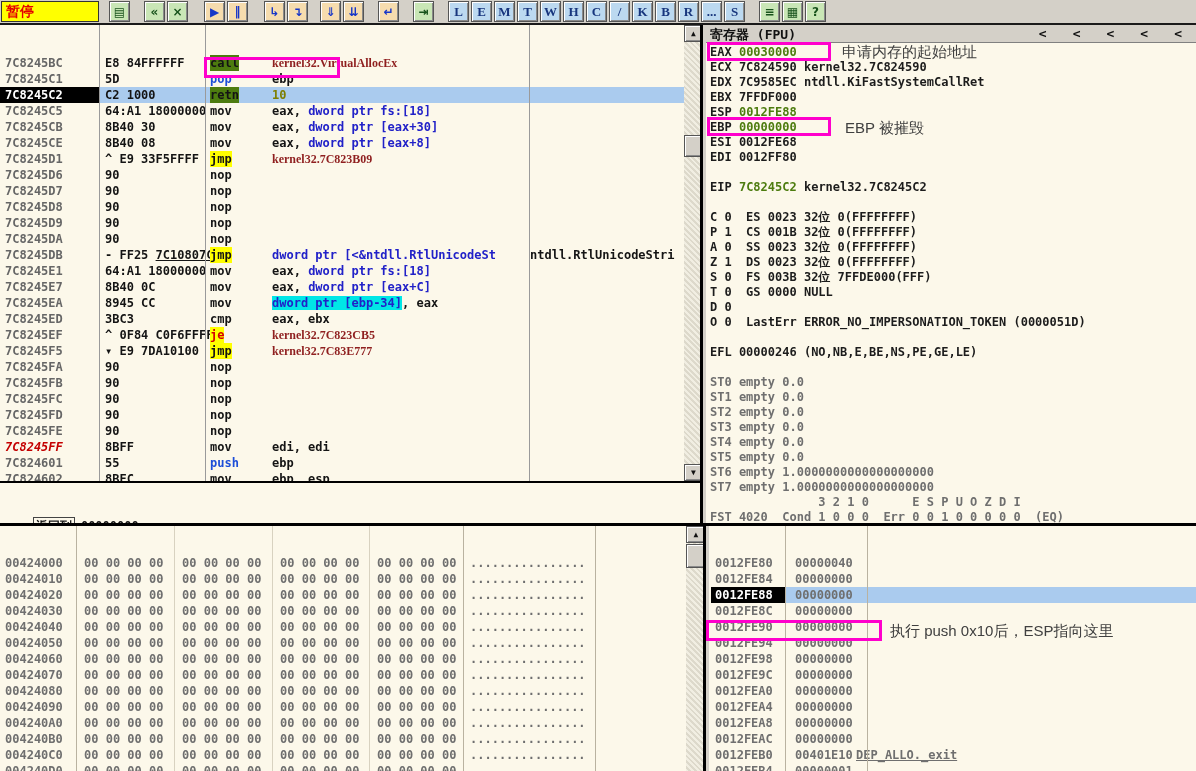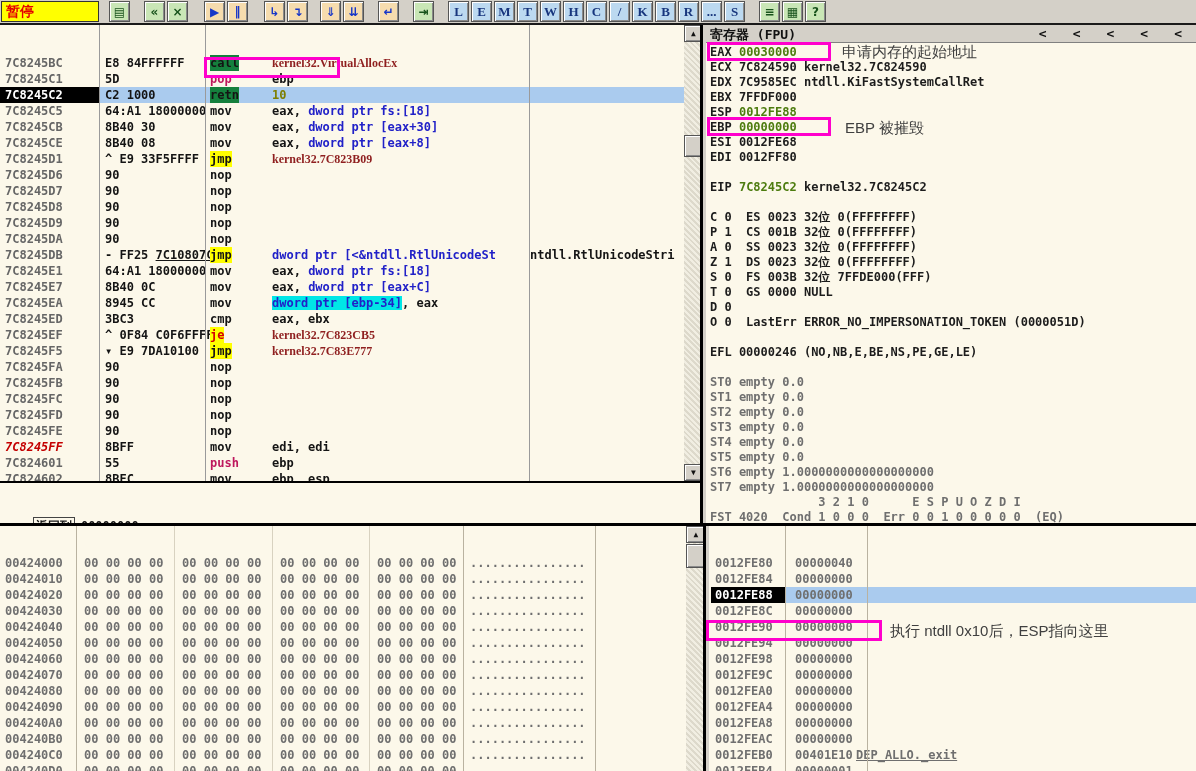--- a/index.html
+++ b/index.html
@@ -29,22 +29,22 @@
   .drow { position:relative; height:16px; line-height:16px; display:flex; }
   .drow.sel { background:linear-gradient(to right, transparent 100px, #aacbee 100px); }
   .drow.sel::after{ content:""; position:absolute; left:100px; right:19px; top:0; bottom:0; background:#aacbee; z-index:-1;}
   .c-addr { width:100px; padding-left:5px; color:#666666; flex:0 0 auto; }
   .c-addr.sel { background:#000; color:#fff; }
   .c-addr.entry { color:#c40000;font-style:italic; }
   .c-bytes { width:106px; padding-left:5px; color:#141414; flex:0 0 auto; }
   .c-bytes u { text-decoration:underline; }
   .c-dis { padding-left:4px; flex:1 1 auto; }
   .mn { display:inline-block; min-width:58px; color:#141414; }
-  .mn.kw { color:#be185d; }
-  .mn.hl-cyan { background:#15803d; color:#141414; min-width:0; margin-right:0; }
+  .mn.kw { color:#1d4ed8; }
+  .mn.hl-cyan { background:#4d7c0f; color:#141414; min-width:0; margin-right:0; }
   .mn.hl-yel { background:#ffff00; color:#141414; min-width:0; }
   .mn.hl-yel-red { background:#ffff00; color:#d40000; min-width:0; }
   .mnwrap { display:inline-block; width:62px; }
   .op-pl { color:#141414; } .op-mem { color:#2121c8; } .op-imm { color:#7e7e00; }
   .op-tgt { color:#8f1f1f;font-family:Liberation Serif, serif; } .op-hl { background:#00e6e6; color:#2121c8; }
   .c-cm { position:absolute; left:530px; top:0; color:#141414; }
   .vline { position:absolute; top:0; bottom:0; width:1px; background:#9a9a9a; z-index:4; }
 
   
   .vscroll { position:absolute; top:0; width:19px; background:repeating-linear-gradient(45deg,#f1eee2 0 2px,#ddd9cb 2px 4px); z-index:6; }
@@ -184,15 +184,15 @@
     <div class="vline" style="left:76px; background:#b9b2a0;"></div>
     <div class="vline" style="left:158px; background:#b9b2a0;"></div>
   </div>
 
   <div class="anno-box" style="left: 204px; top: 57px; width: 136px; height: 21px;"></div>
   <div class="anno-box" style="left:707px; top:42px; width:124px; height:19px;"></div>
   <div class="anno-label" style="left:842px; top:43px;">申请内存的起始地址</div>
   <div class="anno-box" style="left:707px; top:117px; width:124px; height:19px;"></div>
   <div class="anno-label" style="left:845px; top:119px;">EBP 被摧毁</div>
   <div class="anno-box" style="left:706px; top:620px; width:176px; height:21px;"></div>
-  <div class="anno-label" style="left:890px; top:622px;">执行 ntdll 0x10后，ESP指向这里</div>
+  <div class="anno-label" style="left:890px; top:622px;">执行 push 0x10后，ESP指向这里</div>
 
 </div>
 
 </body></html>

